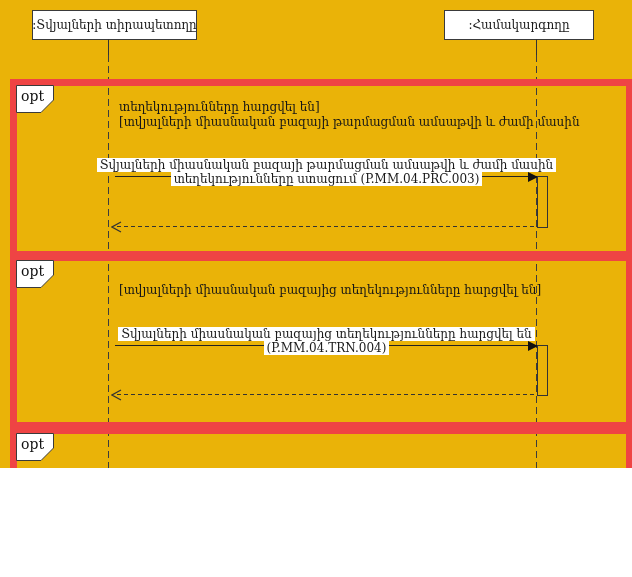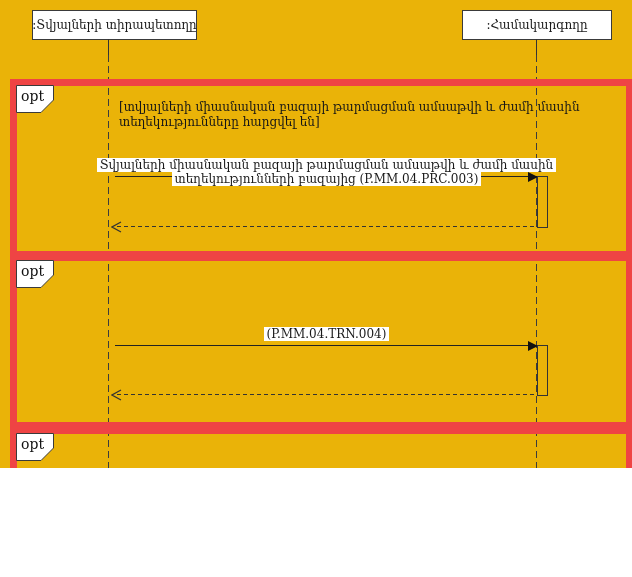--- a/index.html
+++ b/index.html
@@ -49,66 +49,70 @@
   }
 </style>
 </head>
 <body>
 
 <div class="canvas">
 
   <div class="actor-box" style="left:32px;top:10px;width:163px;">
     <span>:Տվյալների տիրապետողը</span>
   </div>
-  <div class="actor-box" style="left:462px;top:10px;width:148px;">
+  <div class="actor-box" style="left:444px;top:10px;width:148px;">
     <span>:Համակարգողը</span>
   </div>
 
   <div class="connector" style="left:108px;top:39px;height:16px;"></div>
   <div class="connector" style="left:536px;top:39px;height:16px;"></div>
 
   <div class="lifeline" style="left:108px;top:55px;height:505px;"></div>
   <div class="lifeline" style="left:536px;top:55px;height:505px;"></div>
 
   <div class="fragment" style="top:55px;height:165px;">
     <svg class="opt-tab" viewBox="0 0 38 28">
       <path d="M0.5,0.5 H37.5 V15 L25,27.5 H0.5 Z" fill="#ffffff" stroke="#3a3a3a" stroke-width="1"></path>
     </svg>
     <div class="opt-label">opt</div>
 
     <div class="guard" style="left:102px;top:14px;">
+      <div>տեղեկությունները հարցվել են]</div>
       <div>[տվյալների միասնական բազայի թարմացման ամսաթվի և ժամի մասին</div>
-      <div>տեղեկությունները հարցվել են]</div>
     </div>
 
     <div class="msg-line" style="left:98px;top:90px;width:423px;"></div>
     <div class="msg-arrowhead" style="left:511px;top:86px;"></div>
     <div class="msg-label" style="left:98px;top:72px;width:423px;">
       <span>Տվյալների միասնական բազայի թարմացման ամսաթվի և ժամի մասին</span>
-      <span>տեղեկությունների բազայից (P.MM.04.PRC.003)</span>
+      <span>տեղեկությունները ստացում (P.MM.04.PRC.003)</span>
     </div>
 
     <div class="activation" style="left:520px;top:90px;height:50px;"></div>
 
     <div class="return-line" style="left:100px;top:140px;width:421px;"></div>
     <svg class="return-head" style="left:94px;top:135px;" viewBox="0 0 12 12">
       <polyline points="10,1 1,6 10,11" fill="none" stroke="#333" stroke-width="1.2"></polyline>
     </svg>
   </div>
 
   <div class="fragment" style="top:230px;height:161px;">
     <svg class="opt-tab" viewBox="0 0 38 28">
       <path d="M0.5,0.5 H37.5 V15 L25,27.5 H0.5 Z" fill="#ffffff" stroke="#3a3a3a" stroke-width="1"></path>
     </svg>
     <div class="opt-label">opt</div>
 
+    <div class="guard" style="left:102px;top:22px;">
+      <div>[տվյալների միասնական բազայից տեղեկությունները հարցվել են]</div>
+    </div>
 
     <div class="msg-line" style="left:98px;top:84px;width:423px;"></div>
     <div class="msg-arrowhead" style="left:511px;top:80px;"></div>
     <div class="msg-label" style="left:98px;top:66px;width:423px;">
+      <span>Տվյալների միասնական բազայից տեղեկությունները հարցվել են</span>
       <span>(P.MM.04.TRN.004)</span>
     </div>
 
     <div class="activation" style="left:520px;top:84px;height:49px;"></div>
 
     <div class="return-line" style="left:100px;top:133px;width:421px;"></div>
     <svg class="return-head" style="left:94px;top:128px;" viewBox="0 0 12 12">
       <polyline points="10,1 1,6 10,11" fill="none" stroke="#333" stroke-width="1.2"></polyline>
     </svg>
   </div>

